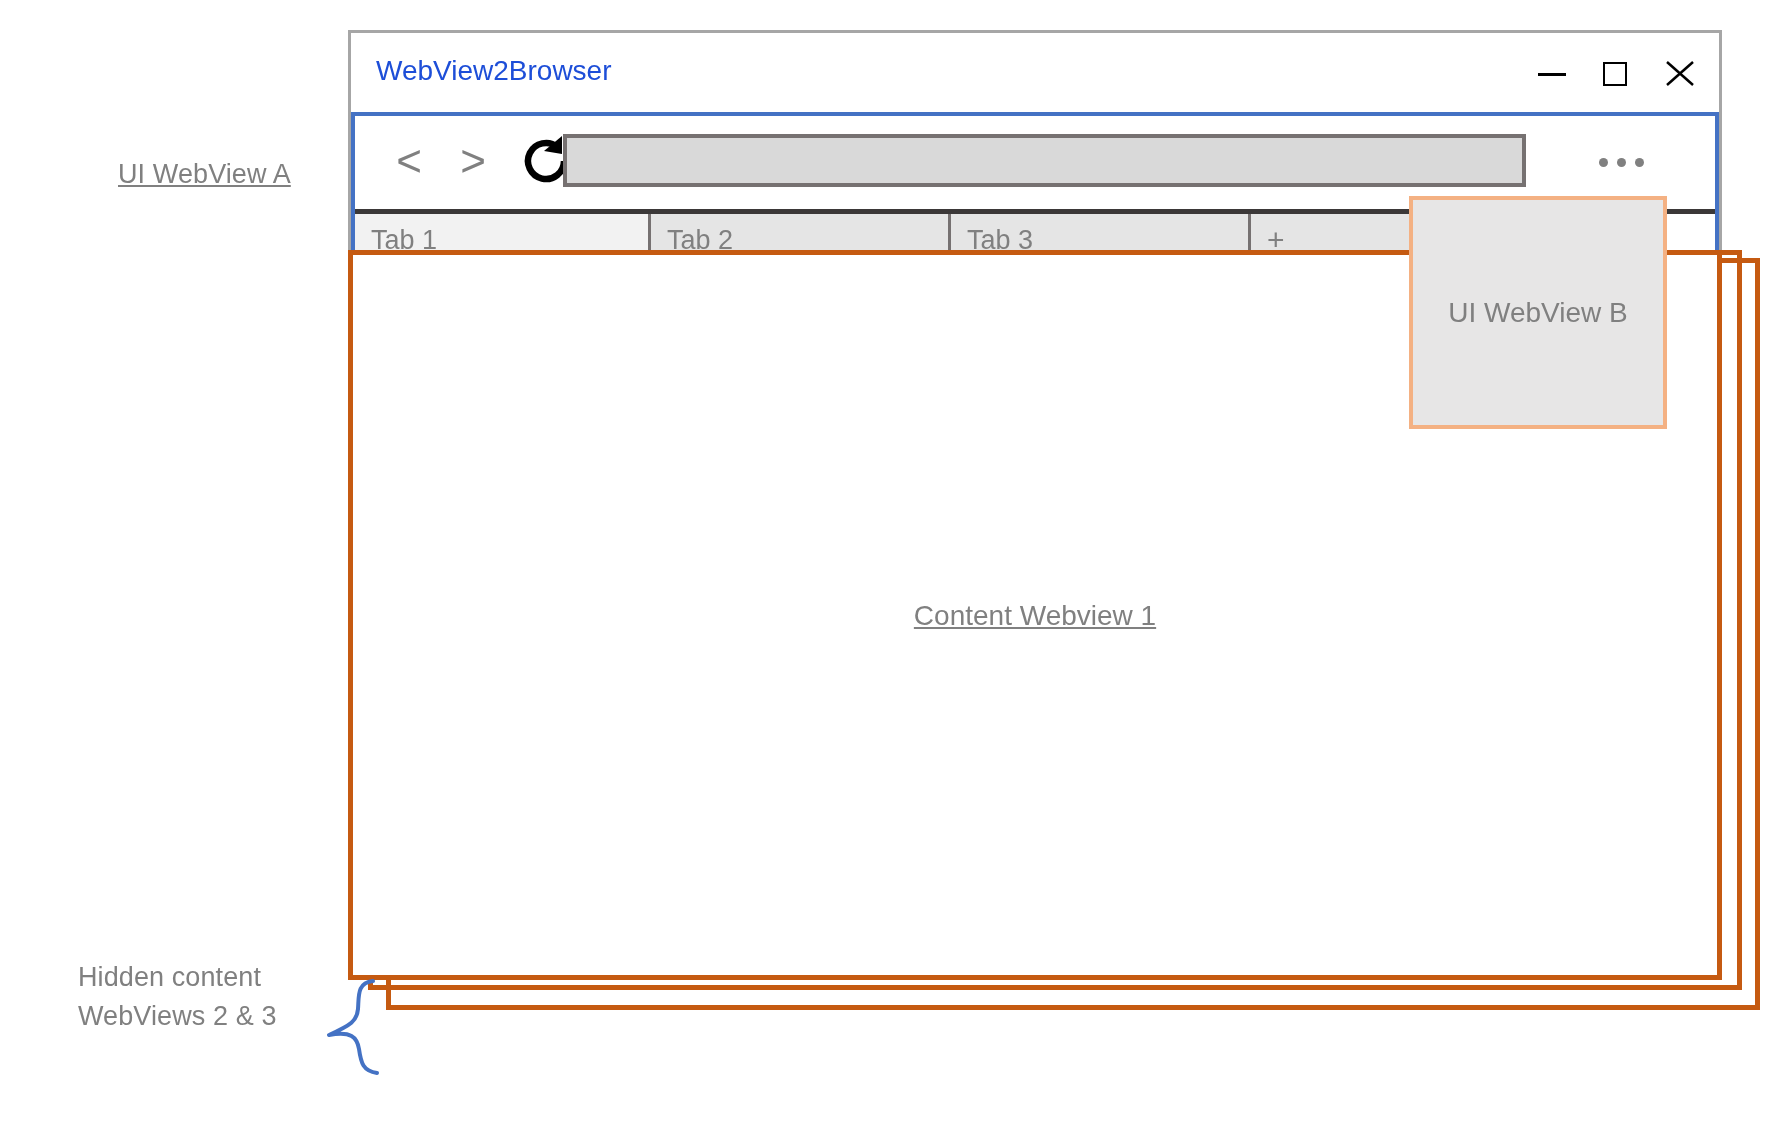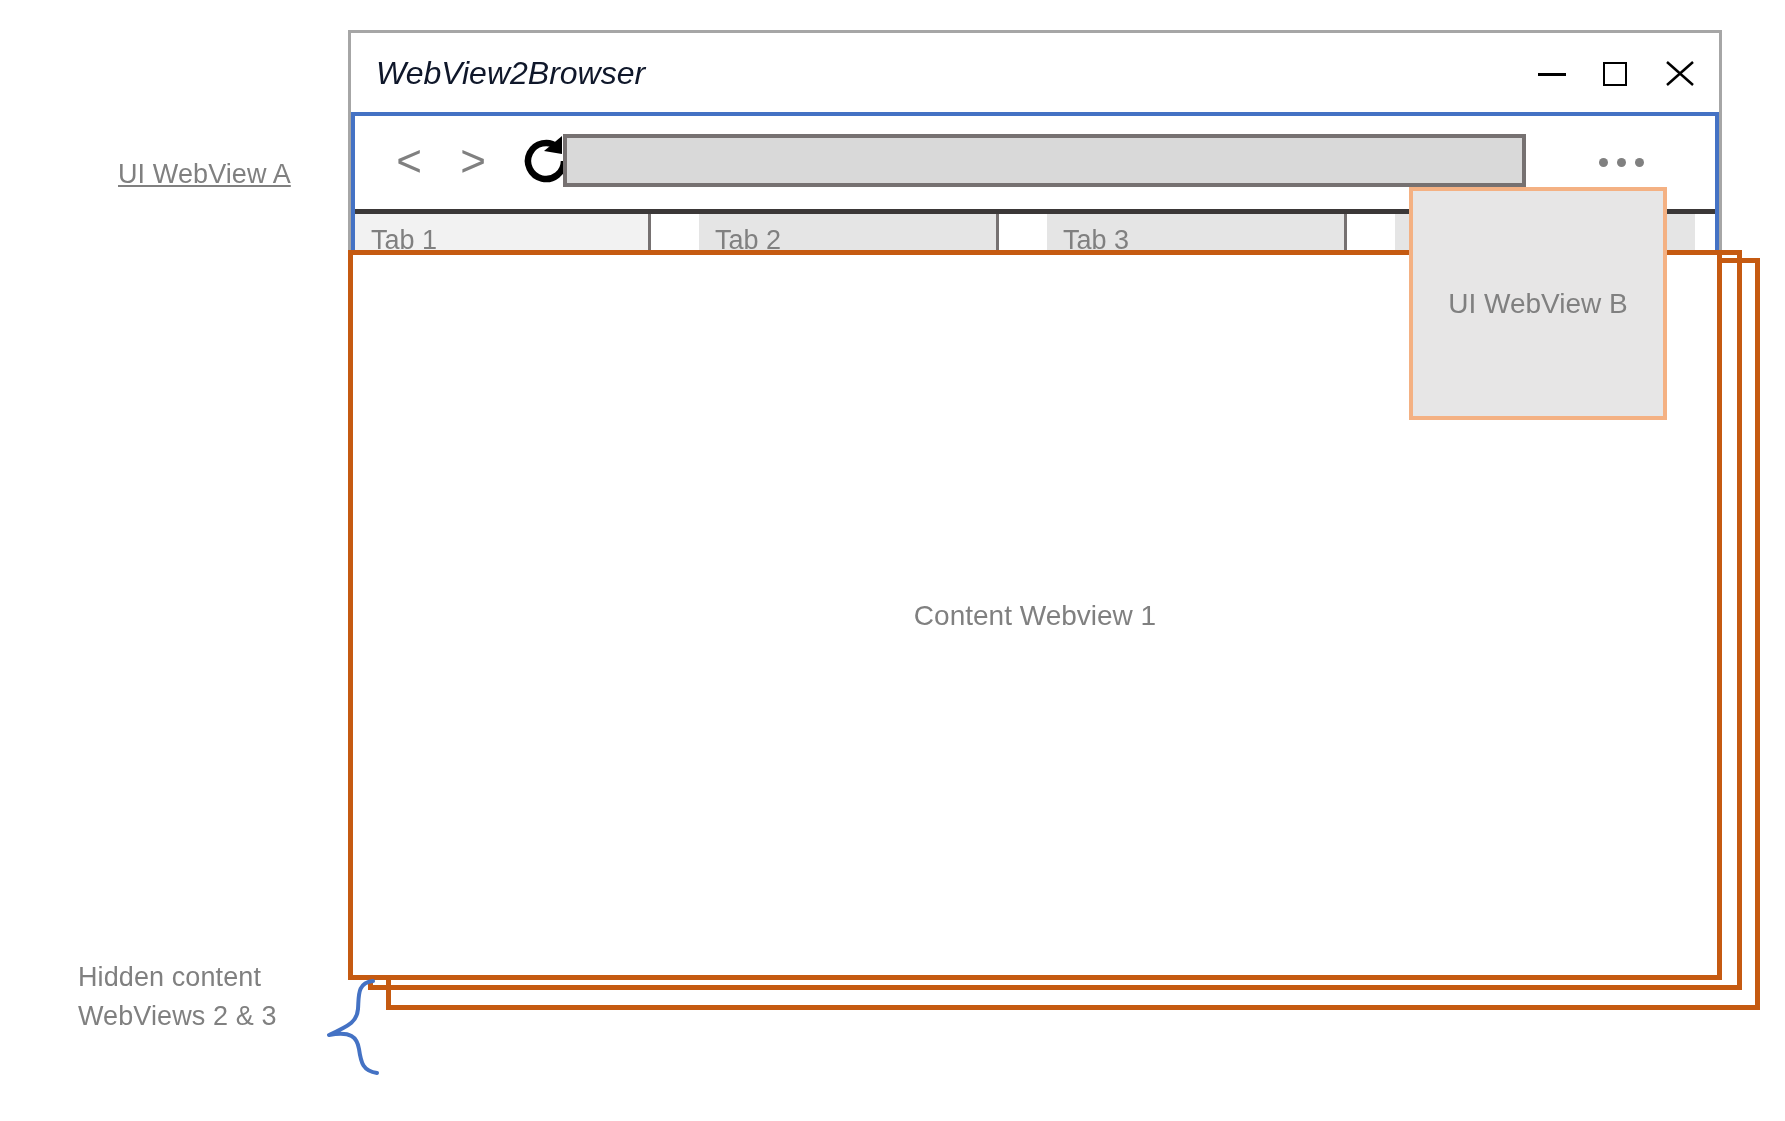--- a/index.html
+++ b/index.html
@@ -53,24 +53,23 @@
   
   #title-bar {
     position: relative;
     height: 82px;
     background: #ffffff;
   }
   #window-title {
     position: absolute;
     left: 25px;
     top: 22px;
-    font-size: 32px;
-    color: #0f172a;
-    white-space: pre;
-    font-style: italic;
+    font-size: 28px;
+    color: #1d4ed8;
+    white-space: pre;
   }
   #window-controls {
     position: absolute;
     right: 22px;
     top: 20px;
     display: flex;
     align-items: center;
     gap: 30px;
     height: 40px;
   }
@@ -175,21 +174,20 @@
   #tab-strip {
     position: absolute;
     left: 0;
     top: 93px;
     width: 100%;
     height: 57px;
     display: flex;
     border-top: 5px solid #3B3838;
     box-sizing: border-box;
     background: #ffffff;
-    gap: 48px;
   }
   .tab {
     position: relative;
     height: 100%;
     box-sizing: border-box;
     border-right: 3px solid #767171;
     display: flex;
     align-items: center;
     background: #e5e5e5;
   }
@@ -220,27 +218,28 @@
   }
   #content-webview-label {
     position: absolute;
     left: 0;
     right: 0;
     top: 345px;
     text-align: center;
     font-size: 28px;
     color: #808080;
     white-space: pre;
+    text-decoration: underline;
   }
 
   
   #ui-webview-b {
     position: absolute;
     left: 1409px;
-    top: 187px;
+    top: 196px;
     width: 258px;
     height: 233px;
     background: #E7E6E6;
     border: 4px solid #F4B183;
     box-sizing: border-box;
     z-index: 6;
     display: flex;
     align-items: center;
     justify-content: center;
   }

